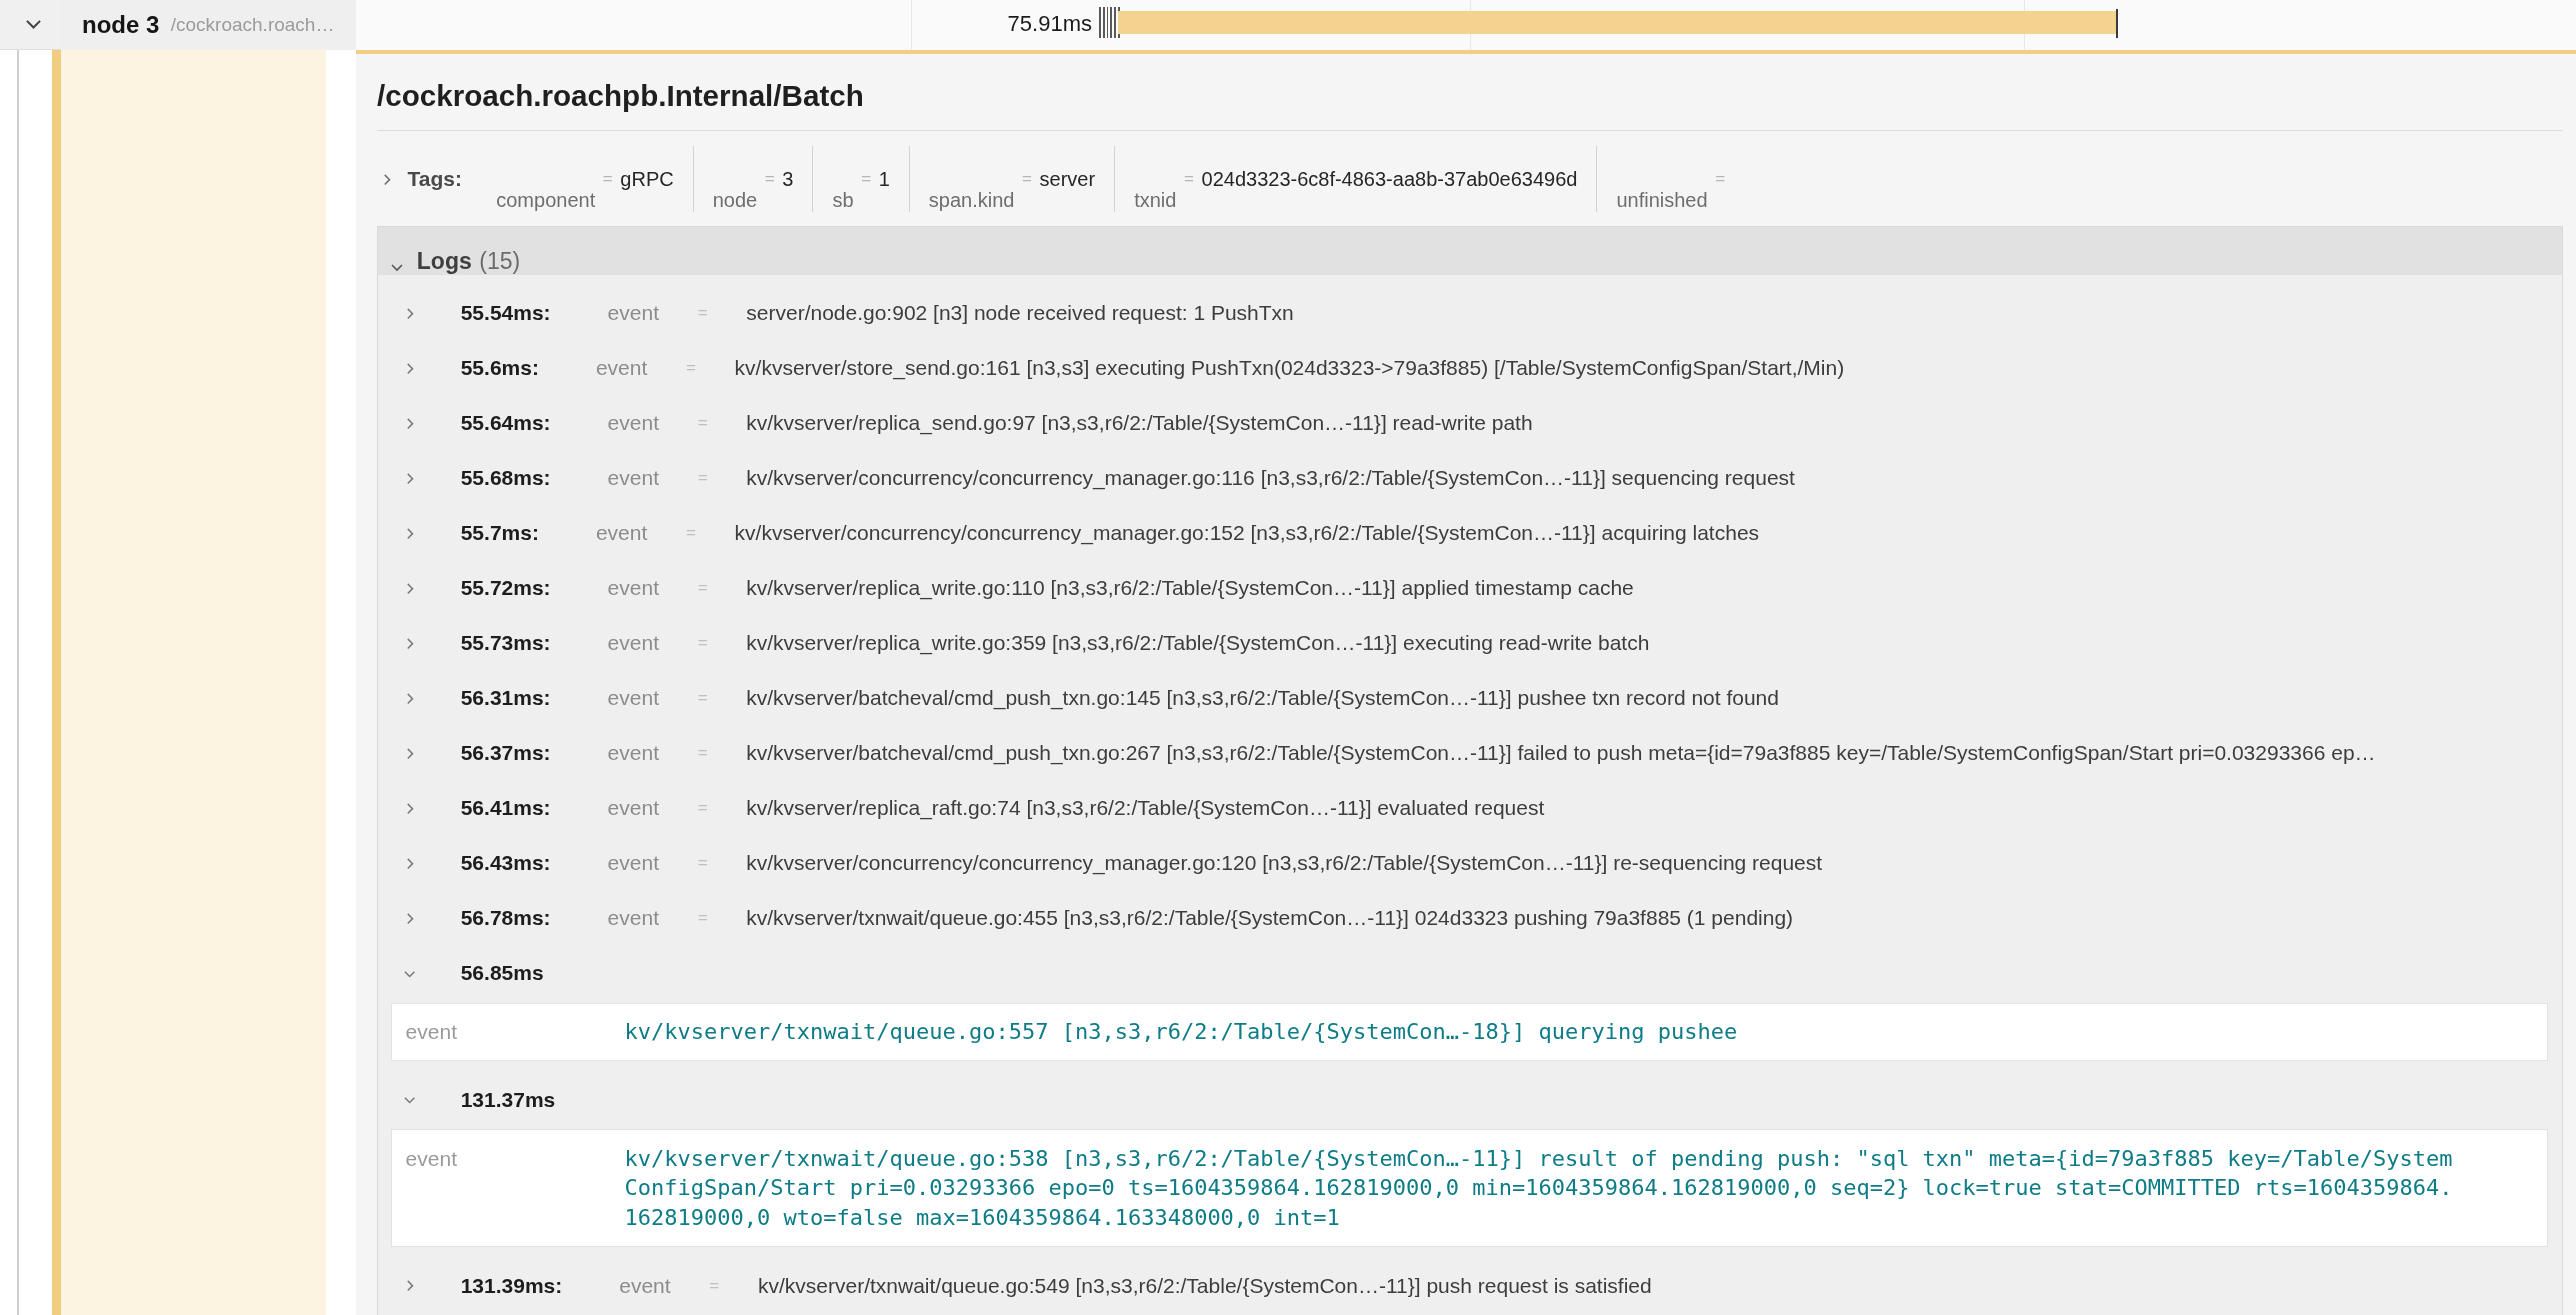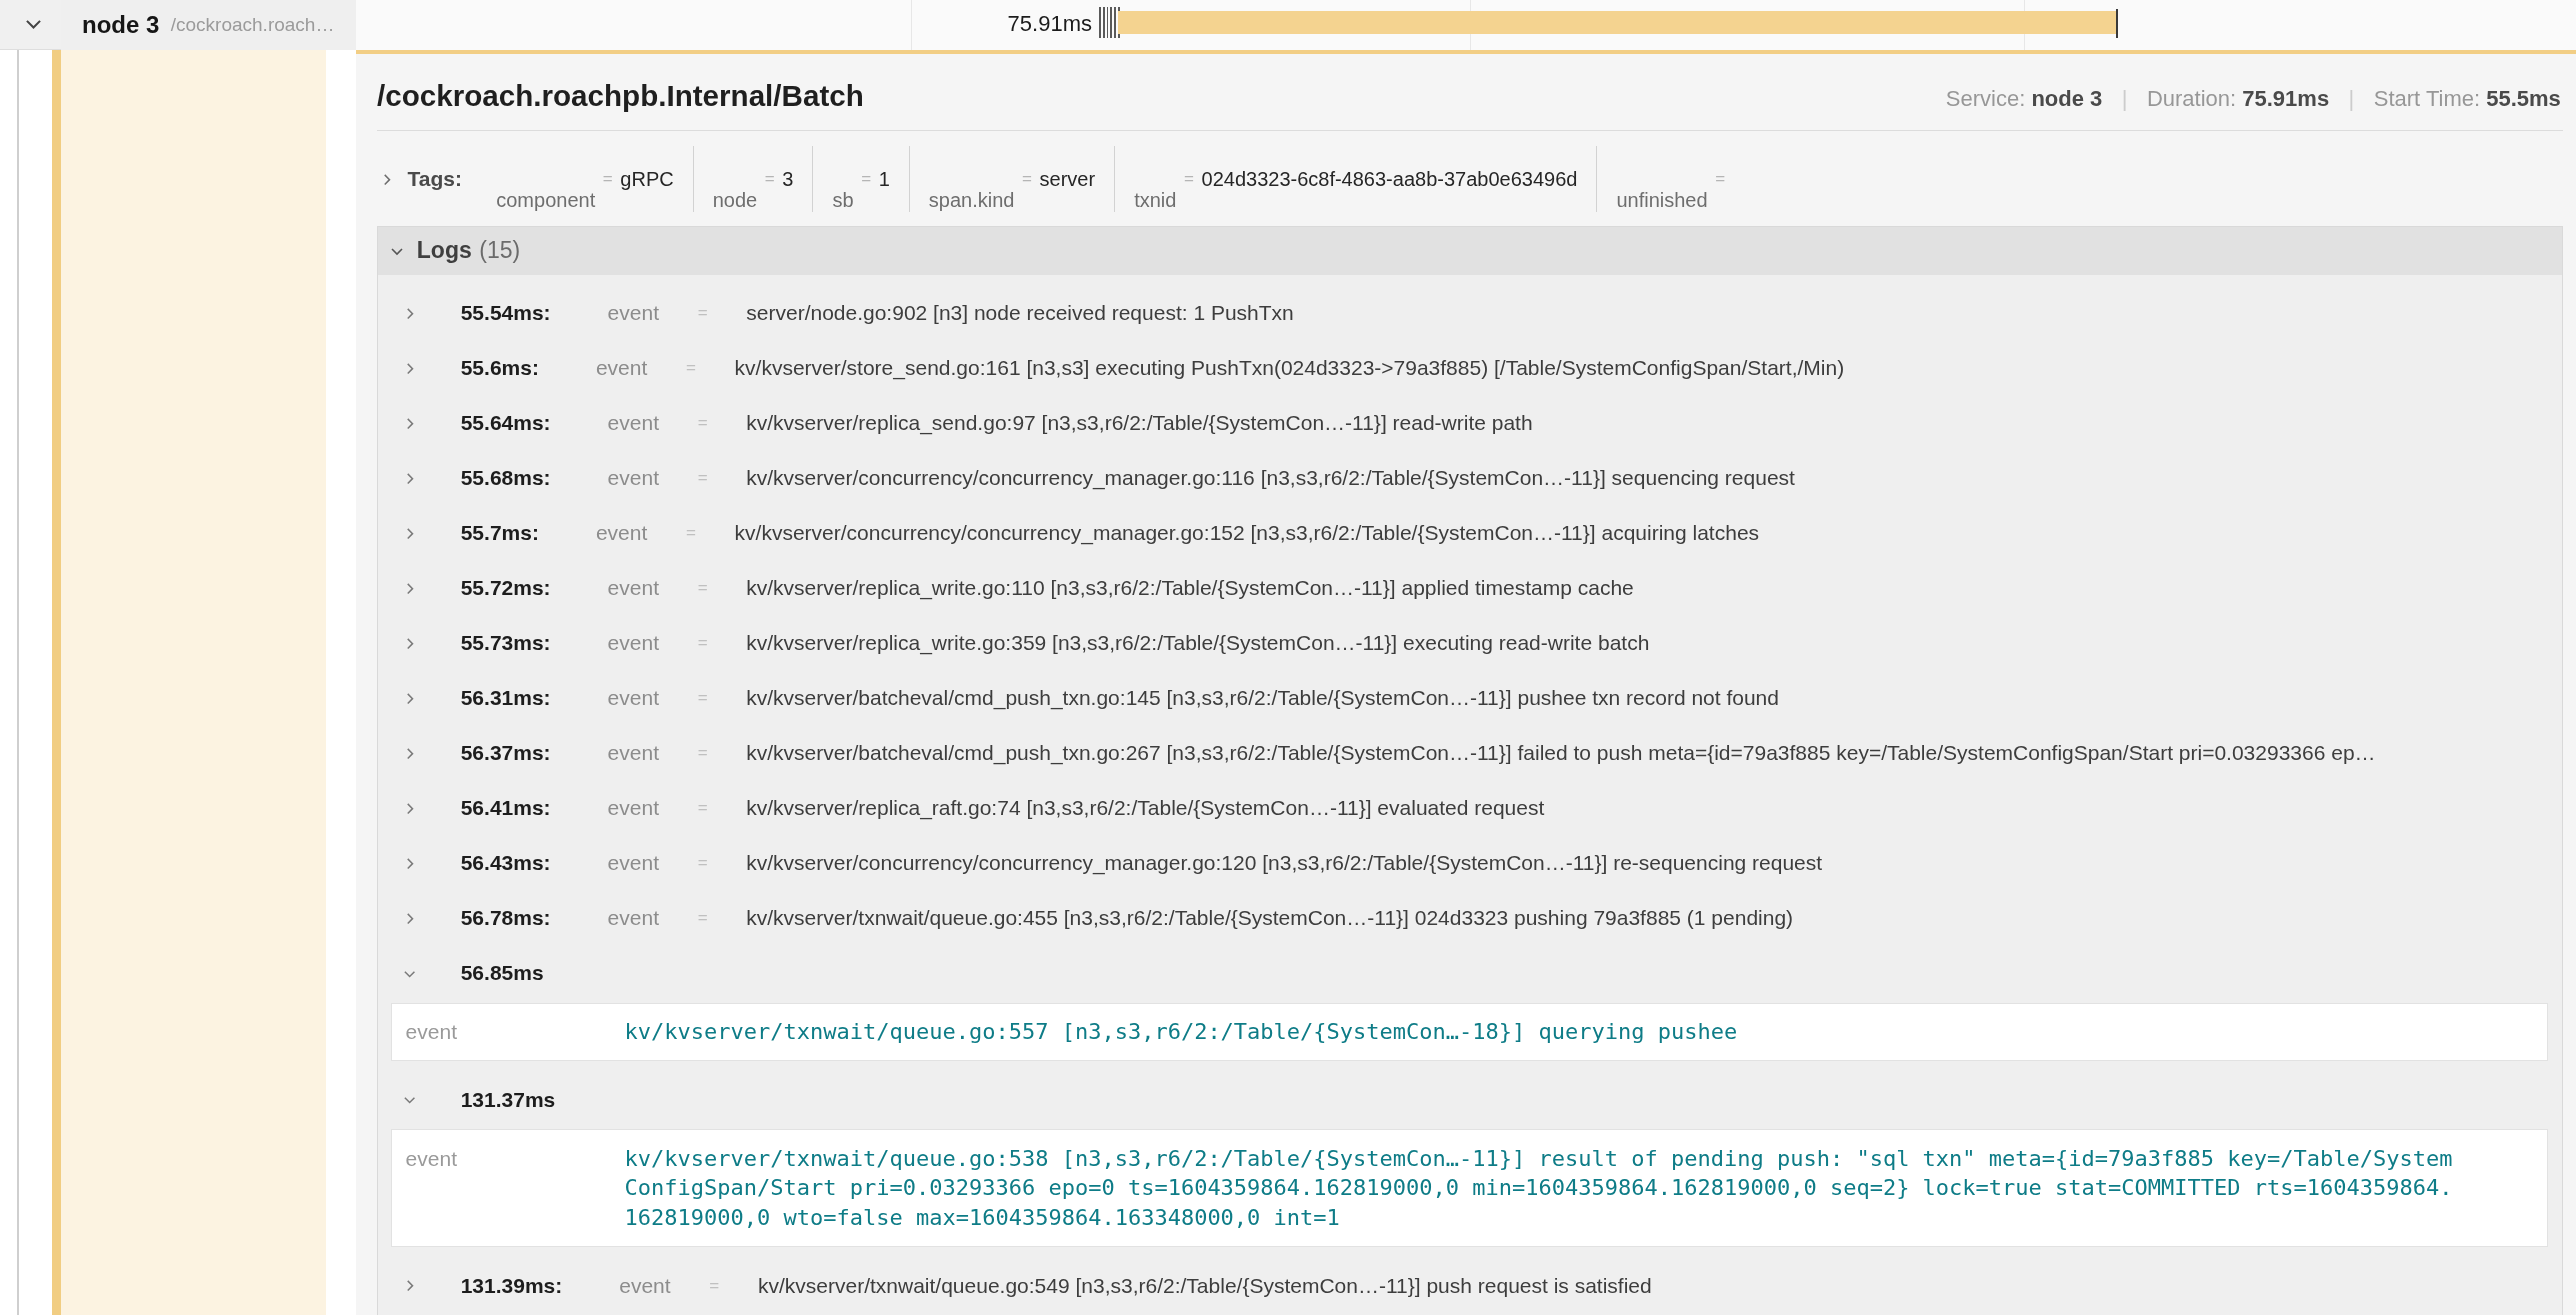--- a/index.html
+++ b/index.html
@@ -41,21 +41,21 @@
 
   .tags-row { display:flex; align-items:center; padding:15.3px 0 13.3px 1.9px; font-size:20px; color:#6e6e6e; }
   .tags-label { font-weight:bold; font-size:21px; color:#4a4a4a; margin:0 15.3px 0 13.3px; }
   .tag { display:flex; align-items:center; padding:0 19px; border-right:1px solid #d2d2d2; }
   .tag:last-child { border-right:none; }
   .tag-key { color:#6e6e6e;margin-top:43px; }
   .tag-eq { color:#b5b5b5; font-size:17px; margin:0 7.6px; }
   .tag-val { color:#262626; }
 
   .logs-box { border:1px solid #d9d9d9; background:#efefef; }
-  .logs-header { display:flex; align-items:center; height:48px; background:#e1e1e1; padding-left:11.4px; cursor:pointer; }
+  .logs-header { display:flex; align-items:flex-end; height:48px; background:#e1e1e1; padding-left:11.4px; cursor:pointer; }
   .logs-title { font-size:23px; font-weight:bold; color:#3f3f3f; margin:0 7.6px 0 11.4px; }
   .logs-count { font-size:23px; color:#6b6b6b; }
   .log-list { padding:11.4px 0 3.8px 0; }
 
   .log-row { display:flex; align-items:center; height:55px; padding-left:24px;
     white-space:nowrap; overflow:hidden; font-size:21px; cursor:pointer;gap:32px; }
   .log-time { font-weight:bold; color:#1d1d1d; margin:0 25px 0 11.4px; }
   .log-field { color:#8c8c8c; }
   .log-eq { color:#c0c0c0; font-size:17px; margin:0 6.7px; }
   .log-val { color:#3d3d3d; }
@@ -103,30 +103,20 @@
       </div>
     <div class="span-bar"></div>
     <div class="endmark"></div>
   </div>
 </div>
 
 <div class="detail">
 
   <div class="title-row">
     <div class="title">/cockroach.roachpb.Internal/Batch</div>
-    <div class="head-info">
-      <span>Service:</span>
-      <b>node 3</b>
-      <span class="head-sep">|</span>
-      <span>Duration:</span>
-      <b>75.91ms</b>
-      <span class="head-sep">|</span>
-      <span>Start Time:</span>
-      <b>55.5ms</b>
-    </div>
   </div>
   <div class="title-div"></div>
 
   <div class="tags-row">
     <span class="chev">
       <svg width="15.3" height="15.3" viewBox="0 0 16 16">
           <path d="M6 3l5 5-5 5" fill="none" stroke="#6e6e6e" stroke-width="1.6"></path>
         </svg>
     </span>
     <span class="tags-label">Tags:</span>

